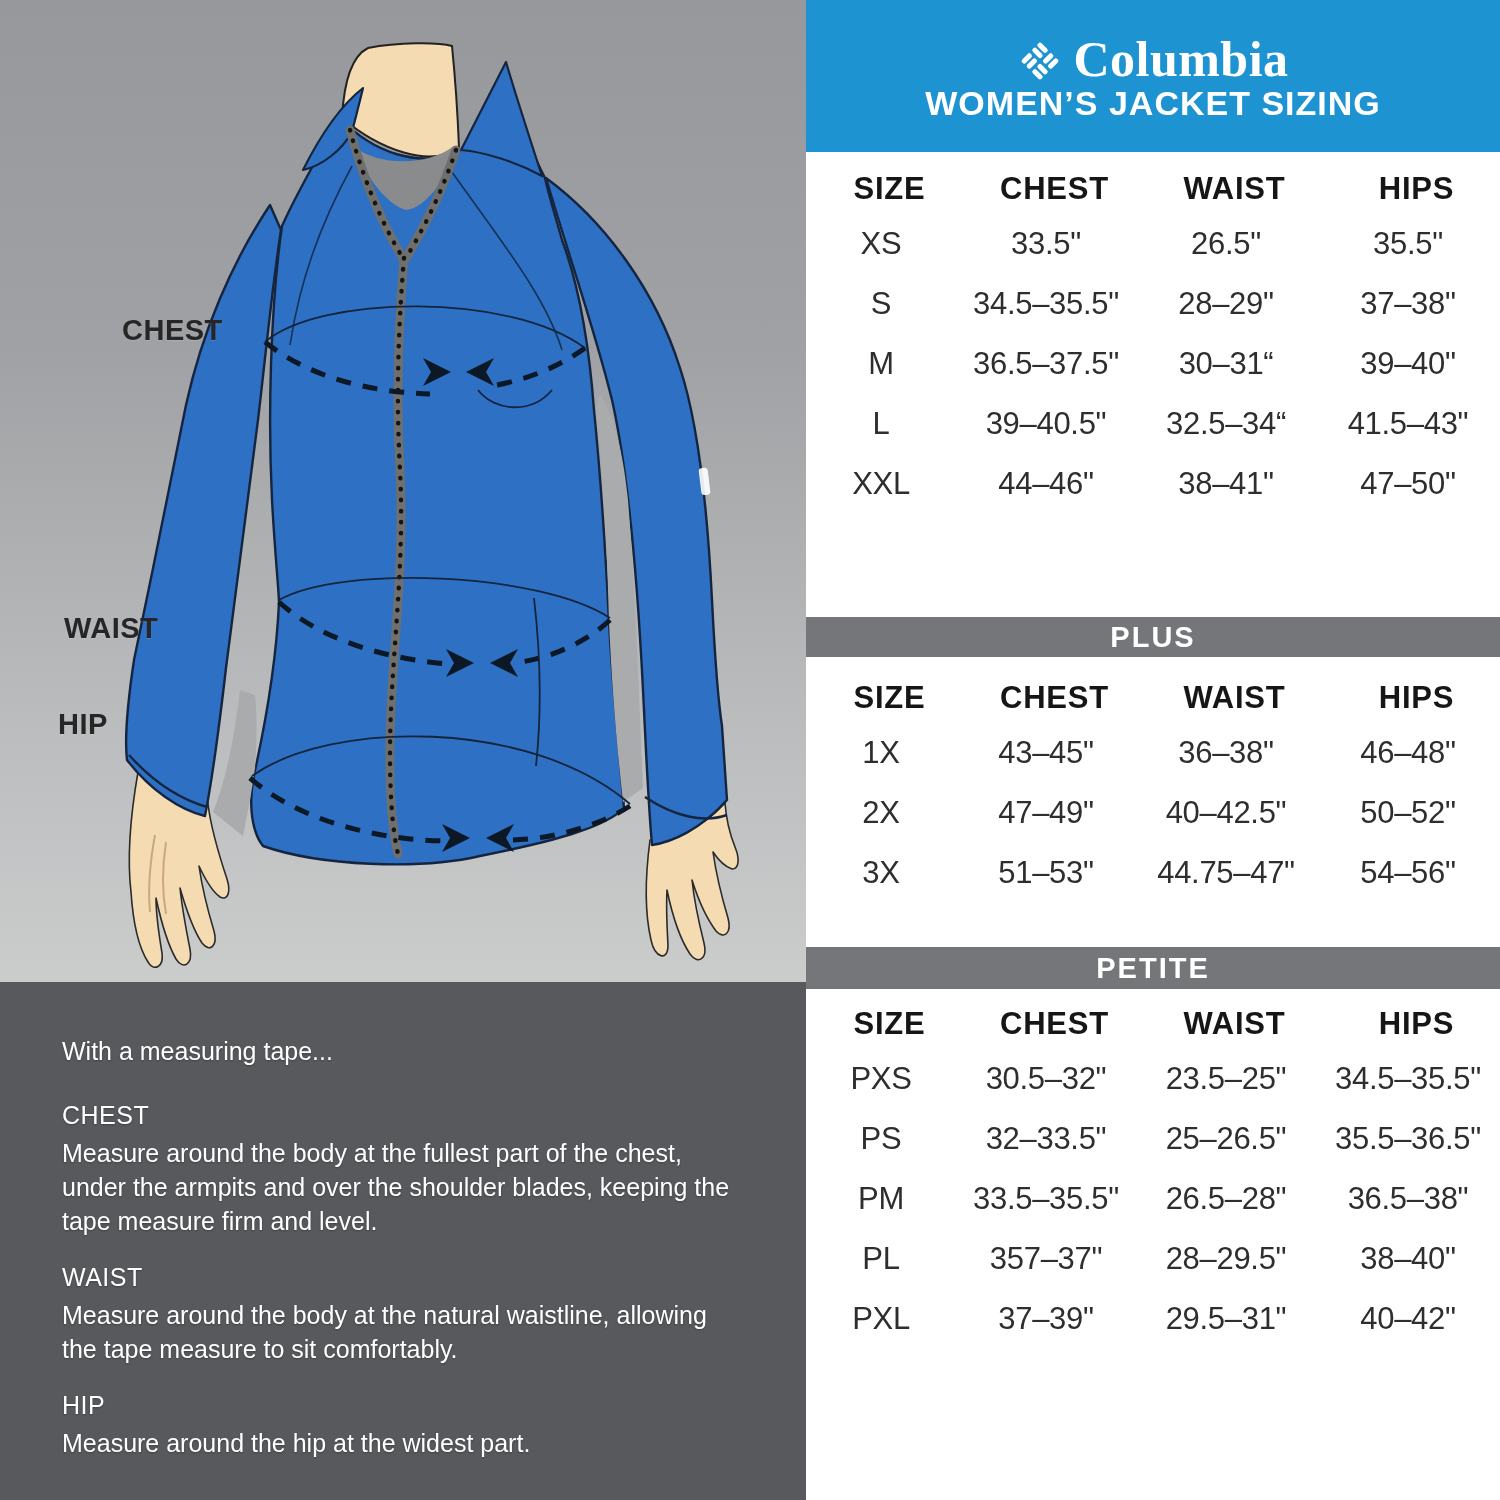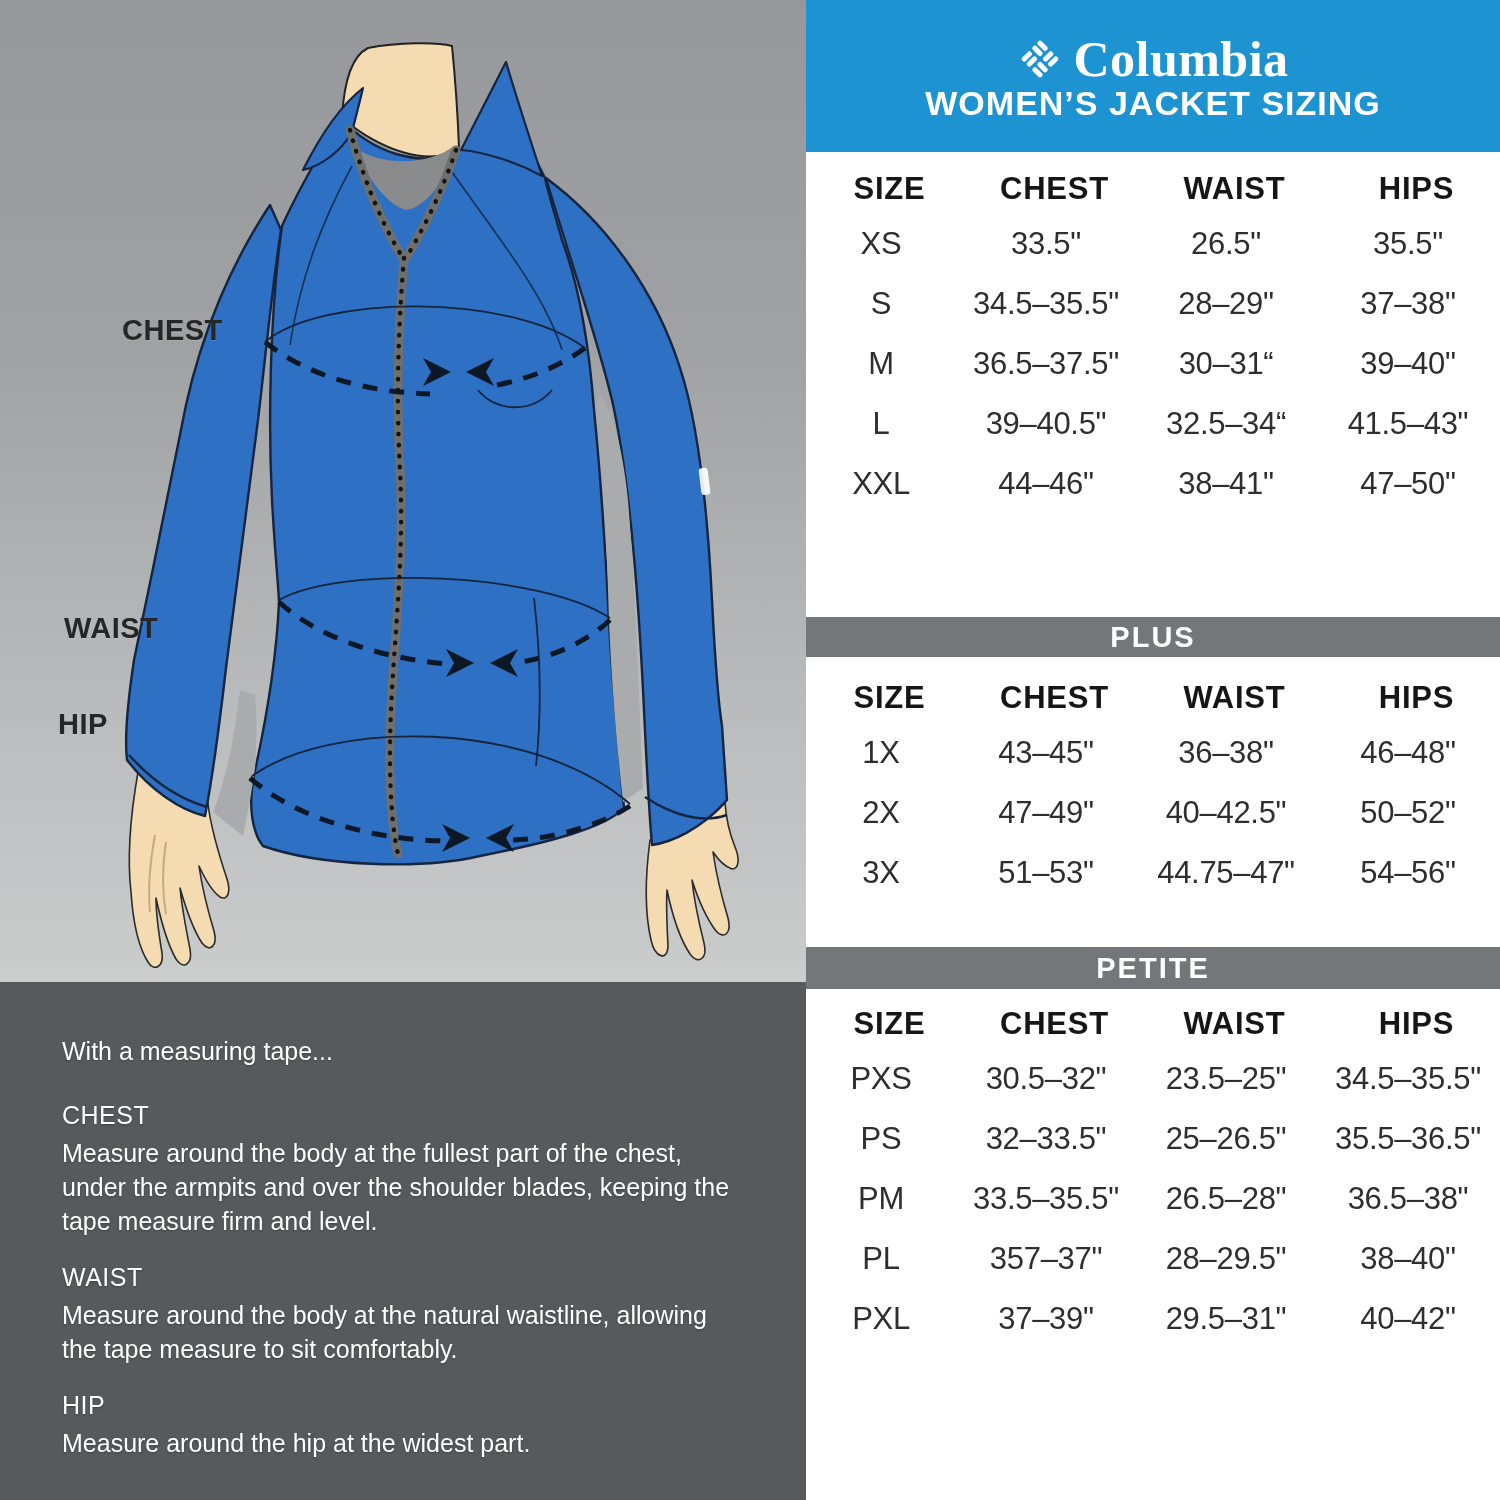--- a/index.html
+++ b/index.html
@@ -28,21 +28,21 @@
     padding:52px 58px 4px 62px;color:#fff;}
   .instructions p{margin:0;font-size:25px;line-height:34px;font-weight:400;
     text-shadow:0 1px 2px rgba(0,0,0,.28);}
   .instr-intro{margin-bottom:30px !important;}
   .instr-heading{margin:22px 0 4px 0 !important;font-weight:700;font-size:27px;letter-spacing:.5px;}
   
   .right{position:absolute;left:806px;top:0;width:694px;height:1500px;background:#fff;
          display:flex;flex-direction:column;}
   .brand-header{height:152px;background:var(--brand_blue);color:#fff;
     display:flex;flex-direction:column;align-items:center;justify-content:center;flex:none;}
-  .logo-row{display:flex;align-items:center;gap:10px;margin-top:4px;}
+  .logo-row{display:flex;align-items:flex-end;gap:10px;margin-top:4px;}
   .logo-gem{width:46px;height:46px;}
   .logo-text{font-family:"Liberation Serif","DejaVu Serif",serif;font-weight:700;
     font-size:50px;line-height:50px;letter-spacing:.5px;}
   .brand-title{font-size:34px;font-weight:800;letter-spacing:1px;}
   .band{background:var(--bar_gray);color:#fff;text-align:center;font-weight:800;
     letter-spacing:2px;font-size:29px;flex:none;display:flex;align-items:center;justify-content:center;}
   .band-1{height:38px;}
   .band-2{height:40px;}
   .band-3{height:42px;}
   .table{flex:none;box-sizing:border-box;color:var(--ink);}

